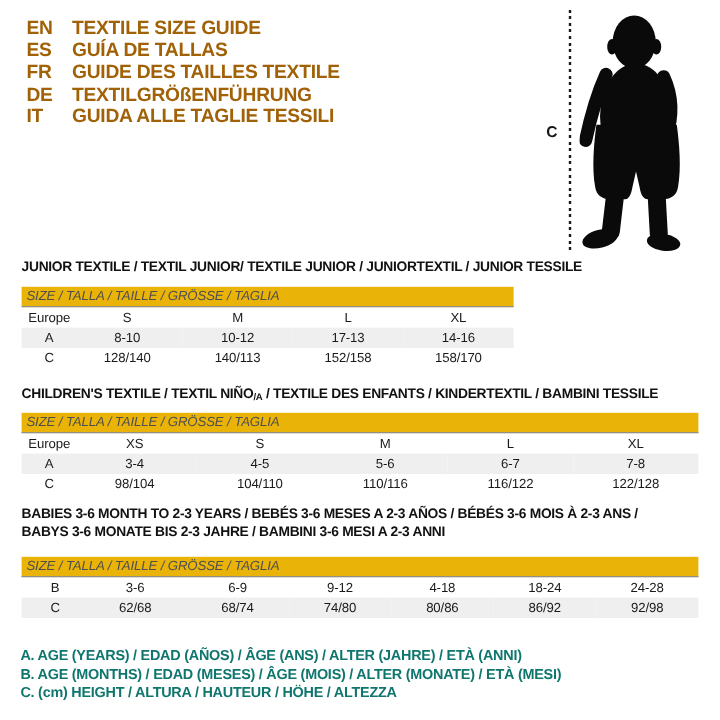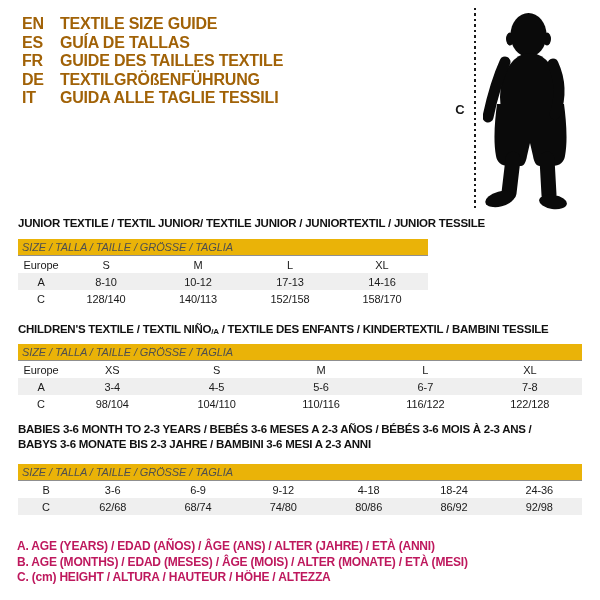--- a/index.html
+++ b/index.html
@@ -39,21 +39,21 @@
   .bar2 { left:18px; top:344px; width:564px; }
   .bar3 { left:18px; top:464px; width:564px; }
   .title1 { left:18px; top:216px; }
   .title2 { left:18px; top:322px; }
   .title3 { left:18px; top:422px; }
   .sub-a { font-size:8px; vertical-align:-1px; }
 
   
   .notes { position:absolute; left:17px; top:539px; }
   .note-line { font-weight:bold; font-size:12px; line-height:15.5px;
-               letter-spacing:-0.2px; color:#be185d; white-space:nowrap; }
+               letter-spacing:-0.2px; color:#0f766e; white-space:nowrap; }
 </style>
 </head>
 <body>
 
 <div class="page">
 
   <div class="langs">
     <div class="lang-row">
       <span class="lang-code">EN</span>
       <span>TEXTILE SIZE GUIDE</span>
@@ -171,21 +171,21 @@
   <div class="size-bar bar3">SIZE / TALLA / TAILLE / GRÖSSE / TAGLIA</div>
   <table class="sz-table t3">
     <tbody>
         <tr>
           <td>B</td>
           <td>3-6</td>
           <td>6-9</td>
           <td>9-12</td>
           <td>4-18</td>
           <td>18-24</td>
-          <td>24-36</td>
+          <td>24-28</td>
         </tr>
         <tr>
           <td>C</td>
           <td>62/68</td>
           <td>68/74</td>
           <td>74/80</td>
           <td>80/86</td>
           <td>86/92</td>
           <td>92/98</td>
         </tr>

